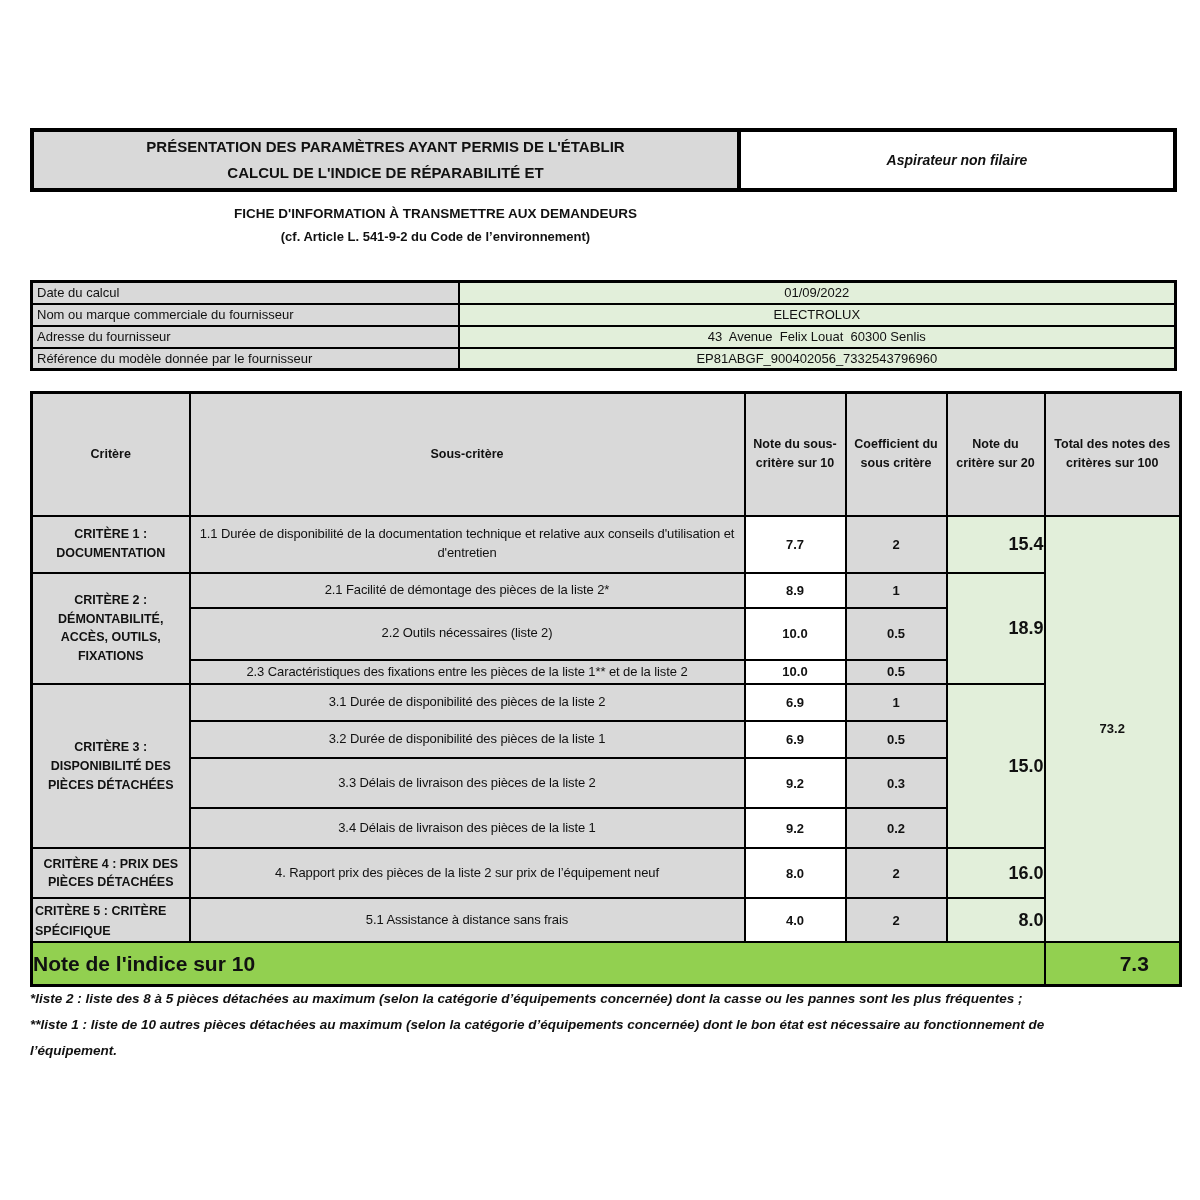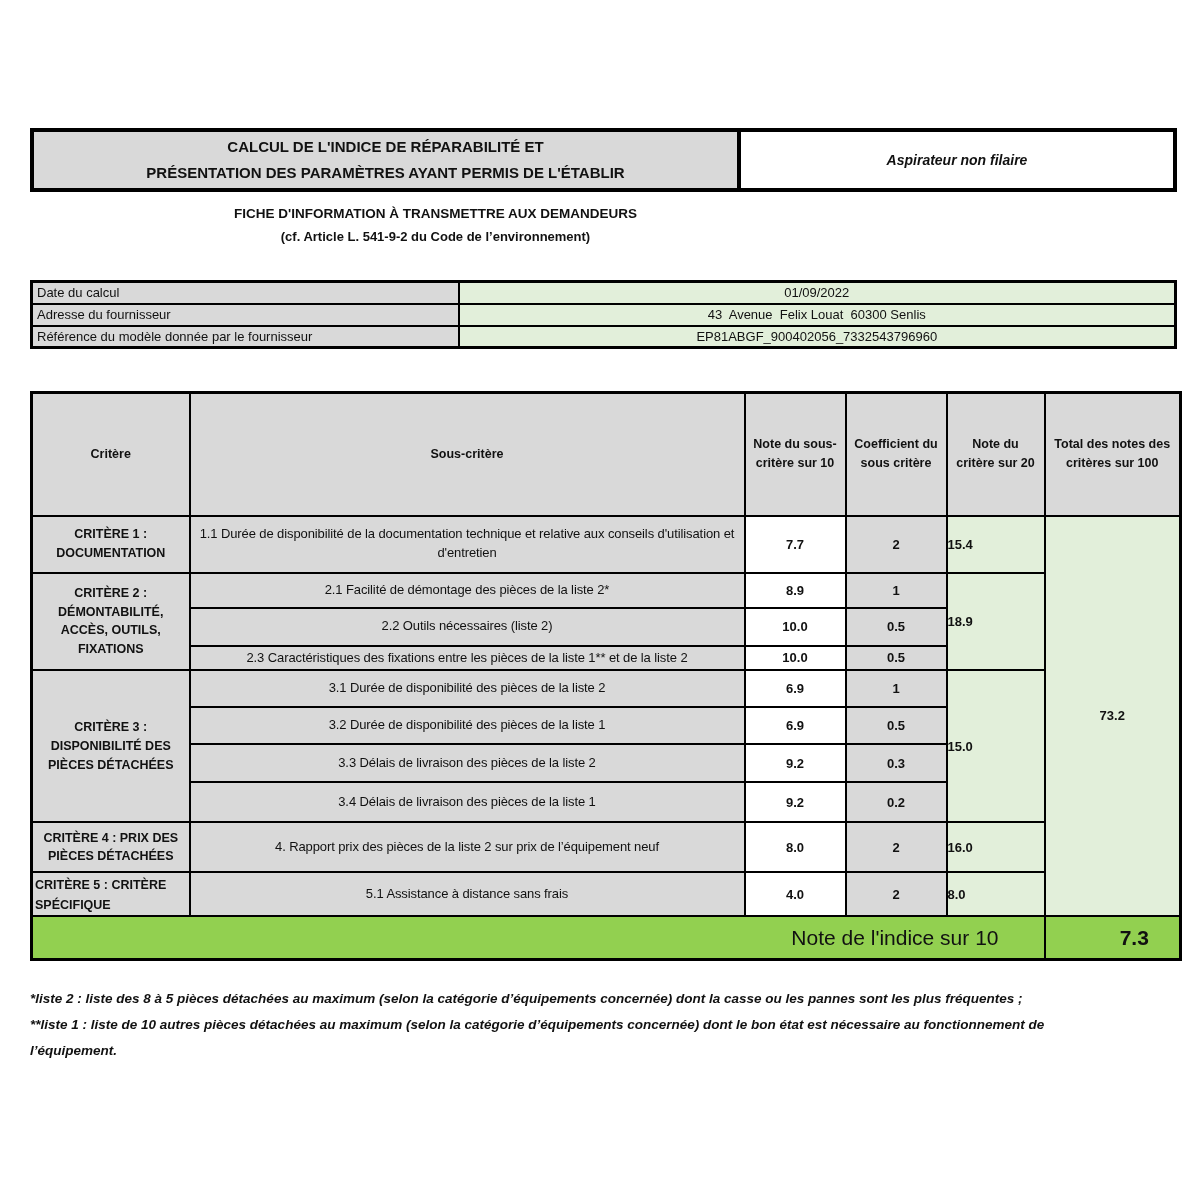--- a/index.html
+++ b/index.html
@@ -74,65 +74,69 @@
   td.crit-clip{
     background:var(--c-gray);font-weight:bold;font-size:12.5px;
     text-align:left;vertical-align:top;padding:2px 2px 0 2px;line-height:20px;
   }
   td.sous{
     background:var(--c-gray);font-size:13px;letter-spacing:-0.1px;
     text-align:center;padding:2px 4px;line-height:1.45;
   }
   td.note10{background:#fff;font-weight:bold;font-size:13px;text-align:center;}
   td.coef{background:var(--c-gray);font-weight:bold;font-size:13px;text-align:center;}
-  td.note20{background:var(--c-green-light);font-weight:bold;font-size:13px;text-align:left;}
+  td.note20{background:var(--c-green-light);font-weight:bold;font-size:18px;text-align:right;}
   td.total{background:var(--c-green-light);font-weight:bold;font-size:13px;text-align:center;}
   td.final-label{
-    background:var(--c-green);font-weight:normal;font-size:21px;
-    text-align:right;padding-right:45px;
+    background:var(--c-green);font-weight:bold;font-size:21px;
+    padding-right:45px;
   }
   td.final-score{
     background:var(--c-green);font-weight:bold;font-size:21px;text-align:center;padding-left:44px;
   }
 
   
   .footnotes{
     position:absolute;left:30px;top:986px;width:1150px;
     font-style:italic;font-weight:600;font-size:13.5px;line-height:26px;
   }
 </style>
 </head>
 <body>
 
 <div class="page">
 
   <div class="title-banner">
     <div class="title-left">
+      <div>PRÉSENTATION DES PARAMÈTRES AYANT PERMIS DE L'ÉTABLIR</div>
       <div>CALCUL DE L'INDICE DE RÉPARABILITÉ ET</div>
-      <div>PRÉSENTATION DES PARAMÈTRES AYANT PERMIS DE L'ÉTABLIR</div>
     </div>
     <div class="title-right">
       <span>Aspirateur non filaire</span>
     </div>
   </div>
 
   <div class="subtitle">
     <div class="l1">FICHE D'INFORMATION À TRANSMETTRE AUX DEMANDEURS</div>
     <div class="l2">(cf. Article L. 541-9-2 du Code de l’environnement)</div>
   </div>
 
   <table class="info-table">
     <colgroup>
         <col style="width:427px">
         <col>
       </colgroup>
     <tbody>
       <tr>
         <td class="lbl">Date du calcul</td>
         <td class="val">01/09/2022</td>
+      </tr>
+      <tr>
+        <td class="lbl">Nom ou marque commerciale du fournisseur</td>
+        <td class="val">ELECTROLUX</td>
       </tr>
       <tr>
         <td class="lbl">Adresse du fournisseur</td>
         <td class="val">43  Avenue  Felix Louat  60300 Senlis</td>
       </tr>
       <tr>
         <td class="lbl">Référence du modèle donnée par le fournisseur</td>
         <td class="val">EP81ABGF_900402056_7332543796960</td>
       </tr>
     </tbody>
@@ -166,21 +170,21 @@
         <td class="total" rowspan="10">73.2</td>
       </tr>
 
       <tr style="height:35px">
         <td class="crit" rowspan="3">CRITÈRE 2 : DÉMONTABILITÉ, ACCÈS, OUTILS, FIXATIONS</td>
         <td class="sous">2.1 Facilité de démontage des pièces de la liste 2*</td>
         <td class="note10">8.9</td>
         <td class="coef">1</td>
         <td class="note20" rowspan="3">18.9</td>
       </tr>
-      <tr style="height:38px">
+      <tr style="height:52px">
         <td class="sous">2.2 Outils nécessaires (liste 2)</td>
         <td class="note10">10.0</td>
         <td class="coef">0.5</td>
       </tr>
       <tr style="height:20px">
         <td class="sous">2.3 Caractéristiques des fixations entre les pièces de la liste 1** et de la liste 2</td>
         <td class="note10">10.0</td>
         <td class="coef">0.5</td>
       </tr>
 
@@ -189,21 +193,21 @@
         <td class="sous">3.1 Durée de disponibilité des pièces de la liste 2</td>
         <td class="note10">6.9</td>
         <td class="coef">1</td>
         <td class="note20" rowspan="4">15.0</td>
       </tr>
       <tr style="height:37px">
         <td class="sous">3.2 Durée de disponibilité des pièces de la liste 1</td>
         <td class="note10">6.9</td>
         <td class="coef">0.5</td>
       </tr>
-      <tr style="height:38px">
+      <tr style="height:50px">
         <td class="sous">3.3 Délais de livraison des pièces de la liste 2</td>
         <td class="note10">9.2</td>
         <td class="coef">0.3</td>
       </tr>
       <tr style="height:40px">
         <td class="sous">3.4 Délais de livraison des pièces de la liste 1</td>
         <td class="note10">9.2</td>
         <td class="coef">0.2</td>
       </tr>
 

